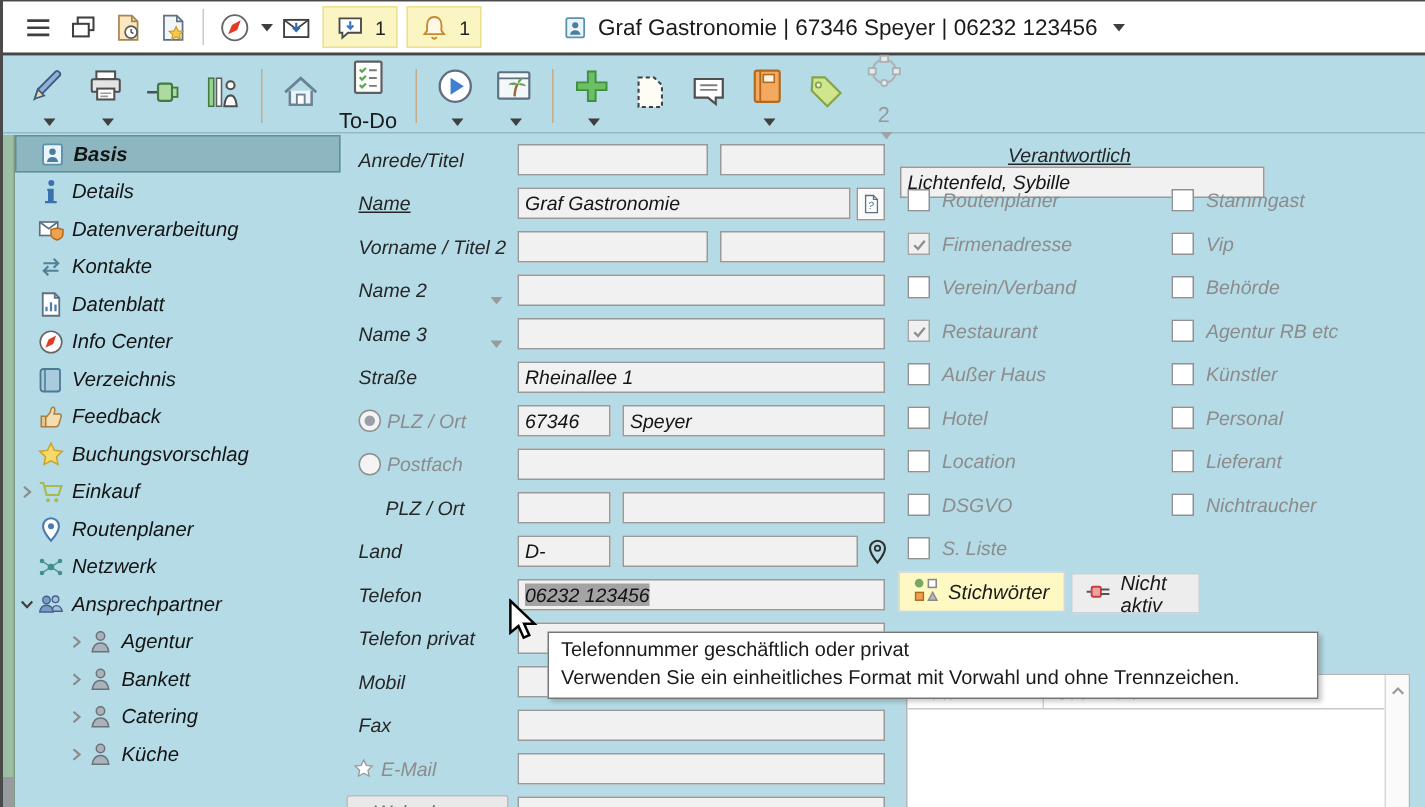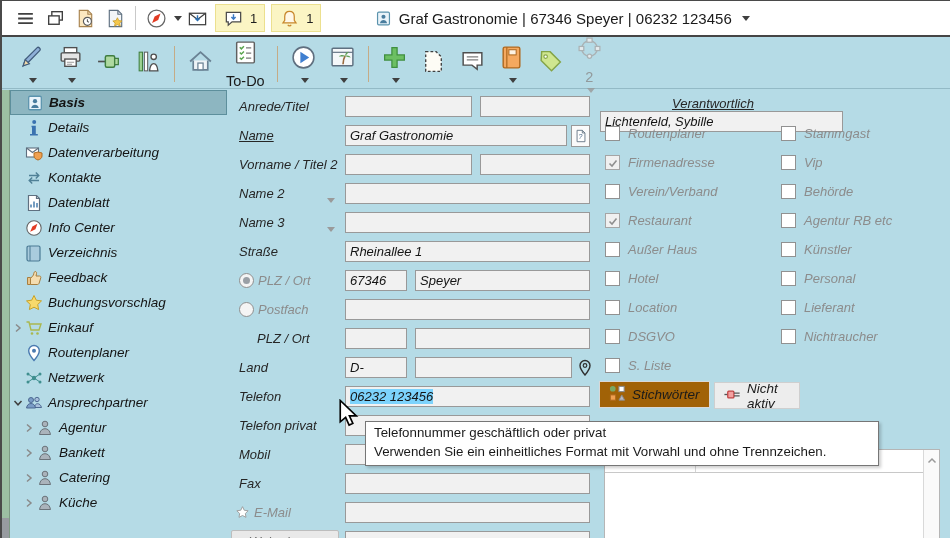--- a/index.html
+++ b/index.html
@@ -35,39 +35,39 @@
   .greenstrip .gs-bottom{position:absolute;bottom:0;left:0;right:0;height:20px;background:#979ba0;}
   
   .content{position:absolute;left:8px;top:89px;right:0;bottom:0;display:flex;font-style:italic;}
   .sidebar{width:217px;flex:none;}
   .srow{height:25px;display:flex;align-items:center;font-size:13.5px;color:#141414;cursor:pointer;padding-left:1px;}
   .srow .chev{width:13px;display:flex;justify-content:center;flex:none;}
   .srow .chev svg{width:10px;height:10px;}
   .srow .sicon{width:19px;height:19px;margin-right:5px;display:flex;align-items:center;justify-content:center;flex:none;}
   .srow .sicon svg{width:18px;height:18px;}
   .srow.sel{background:#8db6c1;border:1px solid #5d8f9c;box-sizing:border-box;font-weight:bold;}
-  .srow.child{padding-left:12px;}
+  .srow.child{padding-left:34px;}
   
   .formpanel{width:370px;flex:none;position:relative;padding-top:2px;}
   .frow{height:29px;display:flex;align-items:center;}
   .flabel{width:118px;flex:none;display:flex;align-items:flex-start;gap:4px;padding-left:12px;
     box-sizing:border-box;font-size:13px;color:#262626;position:relative;}
   .flabel.gray{color:#8c8c8c;}
   .flabel .u{text-decoration:underline;}
   .fdrop{position:absolute;right:10px;top:12px;}
   .staricon{width:15px;height:15px;margin-left:-4px;}
   .staricon svg{width:15px;height:15px;}
   .inp{height:21px;background:#f1f1f1;border:1px solid #999;font-size:13px;color:#141414;
     display:flex;align-items:center;padding:0 4px;box-sizing:border-box;white-space:nowrap;overflow:hidden;}
   .w-full{width:245px;}
   .w-a{width:127px;margin-right:8px;}  .w-b{width:110px;}
   .w-plz{width:62px;margin-right:8px;} .w-ort{width:175px;}
   .w-l1{width:62px;margin-right:8px;}  .w-l2{width:157px;}
   .w-name{width:222px;margin-right:4px;}
-  .sel-text{background:#7dd3fc;}
+  .sel-text{background:#a3a3a3;}
   .helper{width:19px;height:22px;background:#fafafa;border:1px solid #999;display:flex;
     align-items:center;justify-content:center;cursor:pointer;box-sizing:border-box;}
   .helper svg{width:14px;height:14px;}
   .pinbtn{width:18px;height:18px;margin-left:4px;}
   .pinbtn svg{width:18px;height:18px;}
   .radio{width:13px;height:13px;border-radius:50%;border:1px solid #8f8f8f;background:#f4f4f4;
     display:inline-block;position:relative;flex:none;}
   .radio.on::after{content:'';position:absolute;left:3px;top:3px;right:3px;bottom:3px;border-radius:50%;background:#9aa0a6;}
   .lbtn{background:#e9e9e9;border:1px solid #bdbdbd;border-radius:2px;width:106px;height:21px;
     line-height:21px;text-align:center;color:#6f6f6f;margin-left:-8px;}
@@ -81,21 +81,21 @@
   .flagrow{height:29px;display:flex;align-items:center;}
   .fcol{display:flex;align-items:center;gap:8px;width:176px;}
   .cb{width:15px;height:15px;background:#fff;border:1px solid #919191;box-sizing:border-box;
     display:flex;align-items:center;justify-content:center;flex:none;cursor:pointer;}
   .cb.on{background:#f0f0f0;border-color:#a5a5a5;}
   .cb svg{width:12px;height:12px;}
   .cbl{font-size:13px;color:#8c8c8c;}
   .actbtn{position:absolute;height:27px;display:flex;align-items:center;gap:5px;padding:0 8px;
     font-size:13.5px;color:#1a1a1a;cursor:pointer;box-sizing:border-box;}
   .actbtn svg{width:19px;height:19px;}
-  #btn-stichwoerter{left:2px;top:291px;width:111px;background:#a16207;border:1px solid #d8d8d8;}
+  #btn-stichwoerter{left:2px;top:291px;width:111px;background:#fef9c3;border:1px solid #d8d8d8;}
   #btn-nichtaktiv{left:117px;top:292px;width:86px;background:#ededed;border:1px solid #cfcfcf;}
   
   .kwtable{position:absolute;left:7px;top:359px;width:336px;height:130px;background:#fff;
     border:1px solid #b5b5b5;box-sizing:border-box;}
   .kwhead{height:22px;border-bottom:1px solid #c8c8c8;display:flex;align-items:center;
     font-size:13px;color:#3f3f3f;position:relative;}
   .kwc1{padding-left:6px;width:91px;border-right:1px solid #d5d5d5;height:100%;display:flex;align-items:center;box-sizing:border-box;}
   .kwc2{padding-left:8px;}
   .kwscroll{position:absolute;right:0;top:0;bottom:0;width:16px;background:#fafafa;border-left:1px solid #d9d9d9;
     display:flex;justify-content:center;padding-top:6px;box-sizing:border-box;}

